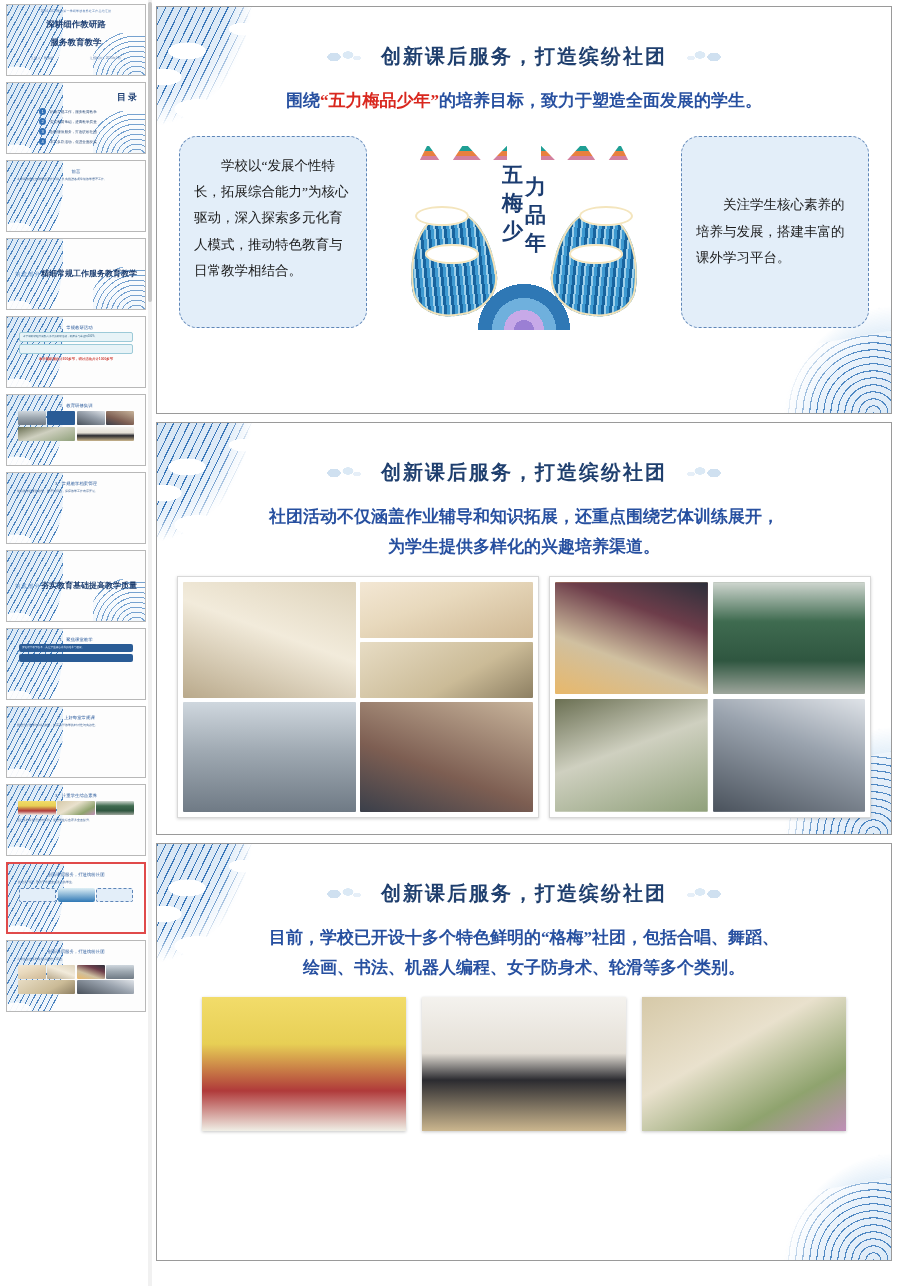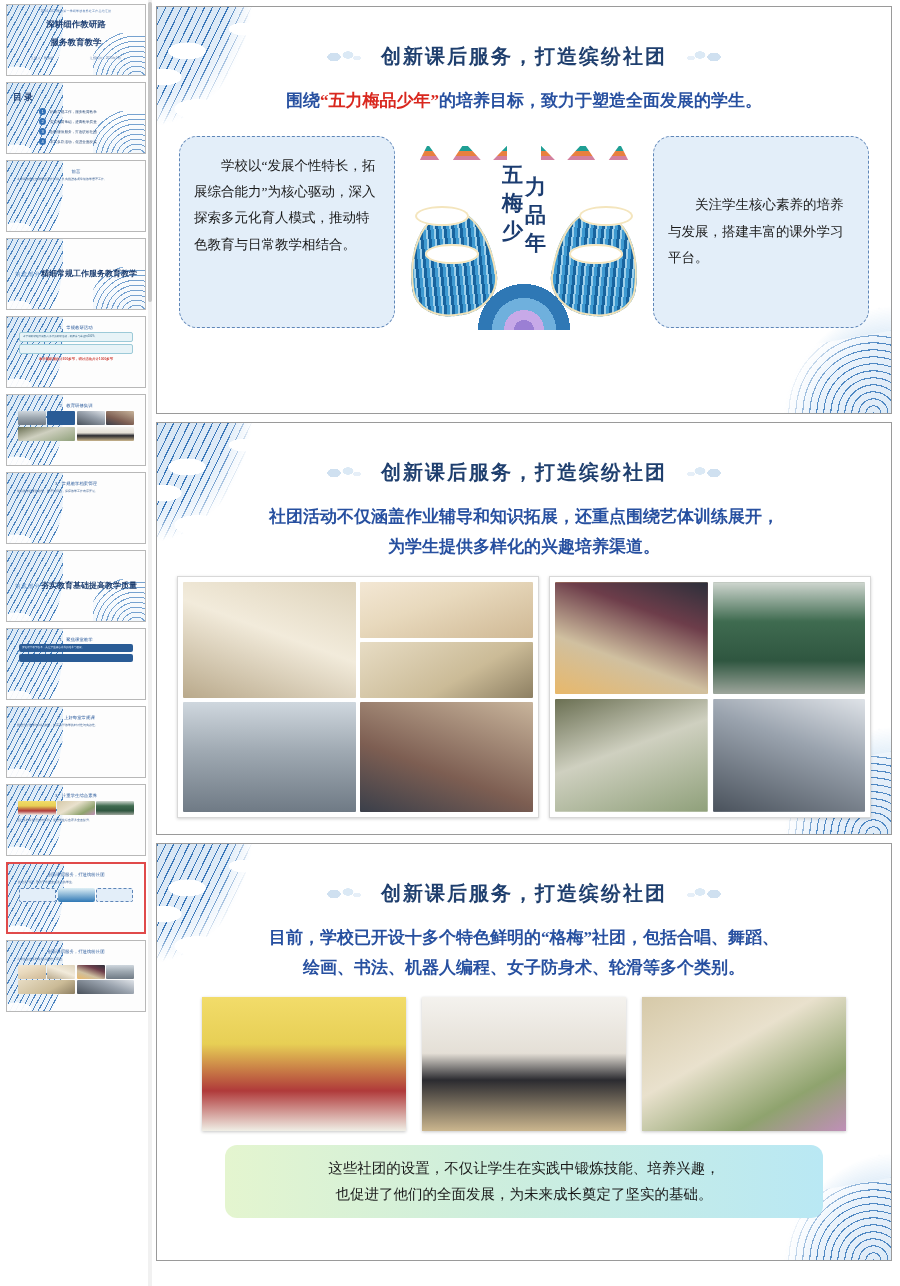--- a/index.html
+++ b/index.html
@@ -44,21 +44,21 @@
       linear-gradient(180deg, rgba(255,255,255,0), #e8f2fb);
     opacity: .7; border-radius: 50% 0 0 0;
   }
   .thumb .tc { position: absolute; left:0; right:0; top:0; bottom:0; padding: 4px 6px; }
   .t-title { text-align:center; }
   .t-title .tiny { font-size: 3px; color: #4a74ae; letter-spacing:.2px; }
   .t-title .big { font-size: 8.5px; font-weight: 700; color:#1e3f73; line-height: 1.5; margin-top:5px;
                   font-family:"Liberation Serif", serif; }
   .t-title .meta { font-size:3.2px; color:#5e7fae; margin-top:7px; display:flex; justify-content:space-around; }
 
-  .t-toc .h { text-align:left; font-size:9px; font-weight:700; color:#1e3f73; letter-spacing:2px;
+  .t-toc .h { text-align:right; font-size:9px; font-weight:700; color:#1e3f73; letter-spacing:2px;
               font-family:"Liberation Serif", serif; margin: 4px 0 4px 0;}
   .t-toc .row { display:flex; align-items:center; gap:4px; margin: 3px 0 3px 26px; }
   .t-toc .dot { width:7px; height:7px; border-radius:50%; background:#2f6fb5; color:#fff;
                 font-size:4px; display:flex; align-items:center; justify-content:center; flex:0 0 auto; }
   .t-toc .lbl { font-size:3.6px; color:#2b4b79; }
 
   .t-sec { display:flex; flex-direction:row; align-items:center; justify-content:center; height:100%; }
   .t-sec .sub { font-size:5.5px; color:#5e8ec4; letter-spacing:1px; }
   .t-sec .l1, .t-sec .l2 { font-size:8px; font-weight:700; color:#1d3e70; line-height:1.55;
                            font-family:"Liberation Serif", serif; }
@@ -137,21 +137,21 @@
   .lead {
     position:relative; z-index:3; text-align:center; margin-top:16px; line-height:1.75;
     font-size:17px; color:#2750a0; font-family:"Liberation Serif","DejaVu Serif",serif; font-weight:700;
   }
   .lead .green { color:#2e8b57; }
   .lead .red   { color:#d9271e; }
 
   .cols { position:relative; z-index:3; display:flex; align-items:center; justify-content:space-between;
           margin: 16px 22px 0 22px; gap:6px; }
   .bubble {
-    width: 216px; min-height: 192px; background:#e3eef9;
+    width: 188px; min-height: 192px; background:#e3eef9;
     border: 1.6px dashed #5f86b8; border-radius: 18px;
     padding: 16px 14px; font-size:13.5px; line-height:1.95; color:#1a1a1a;
     font-family:"Liberation Serif","DejaVu Serif",serif;
   }
   .bubble.rt { display:flex; align-items:center; }
   .bubble p { text-indent: 2em; }
 
   
   .emblem { position:relative; width:230px; height:200px; flex:0 0 auto; }
   .emblem .ribbon-l, .emblem .ribbon-r {
@@ -509,20 +509,16 @@
         <div>目前，学校已开设十多个特色鲜明的“格梅”社团，包括合唱、舞蹈、</div>
         <div>绘画、书法、机器人编程、女子防身术、轮滑等多个类别。</div>
       </div>
 
       <div class="photos3">
         <div class="p im11"></div>
         <div class="p im12"></div>
         <div class="p im13"></div>
       </div>
 
-      <div class="footnote">
-        <div>这些社团的设置，不仅让学生在实践中锻炼技能、培养兴趣，</div>
-        <div>也促进了他们的全面发展，为未来成长奠定了坚实的基础。</div>
-      </div>
     </div>
 
   </div>
 </div>
 
 </body></html>

